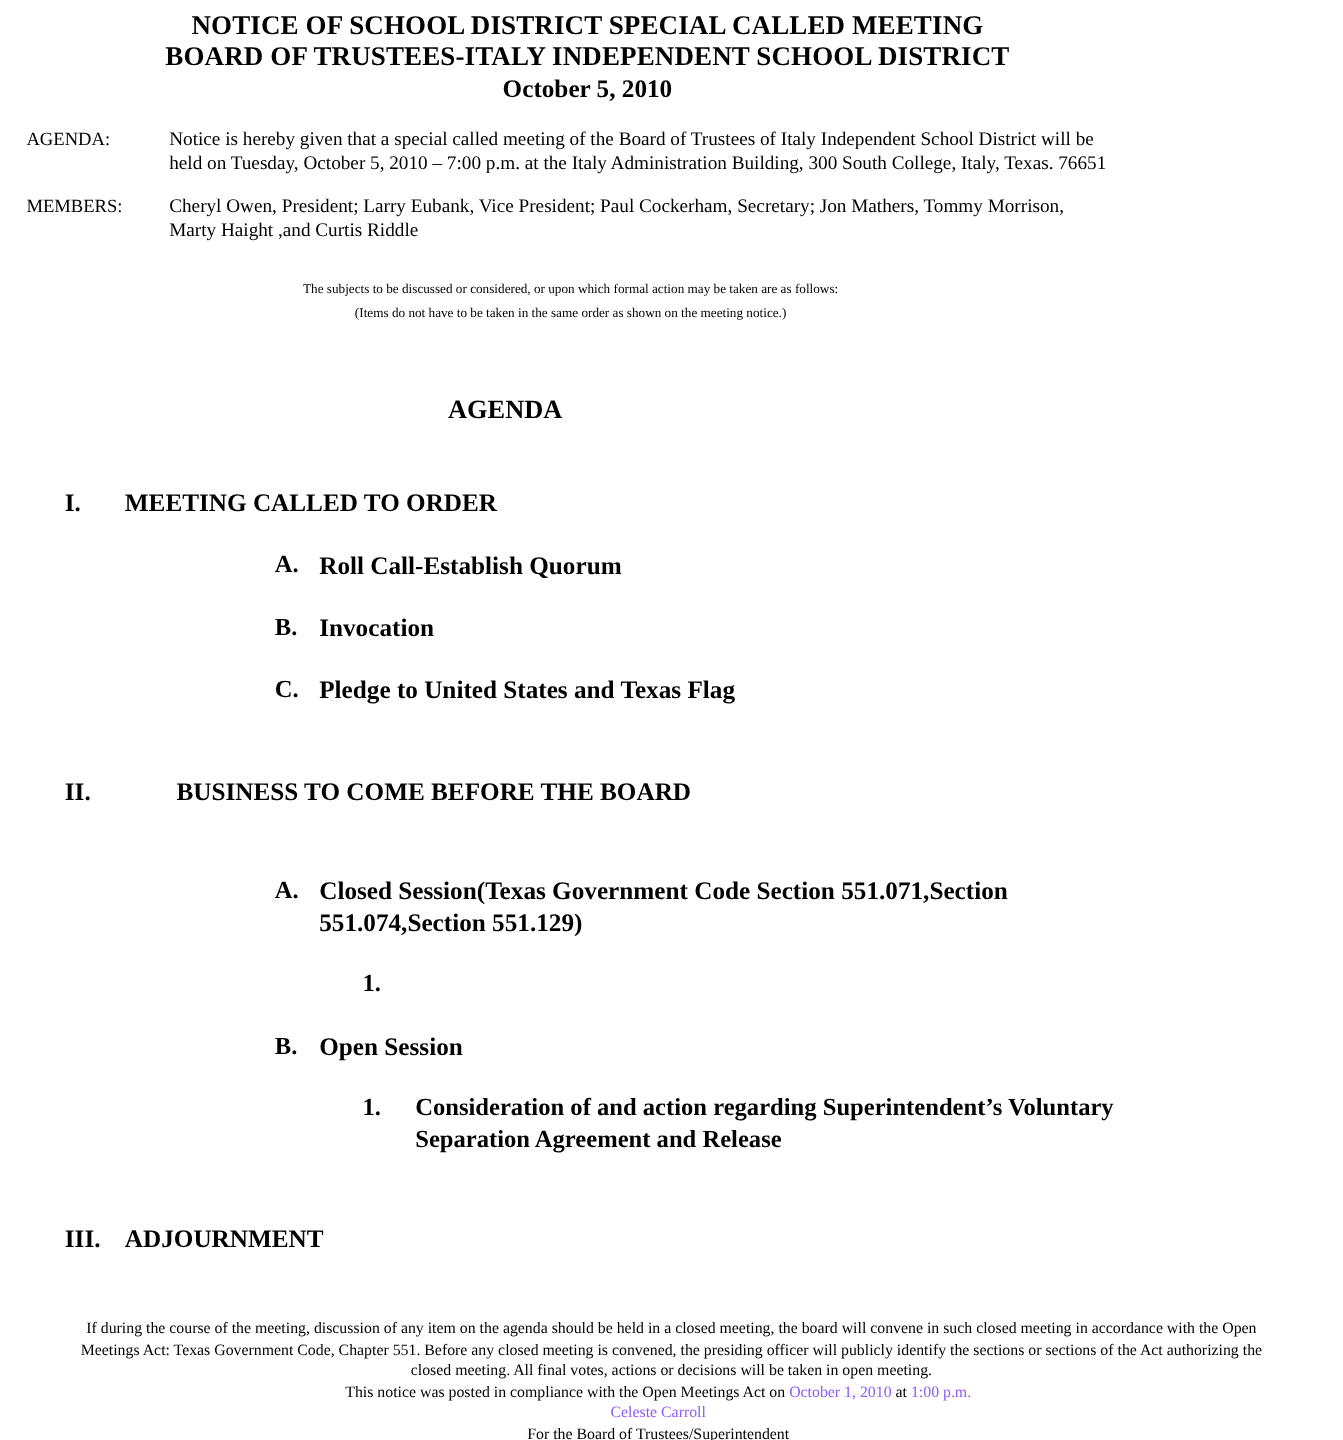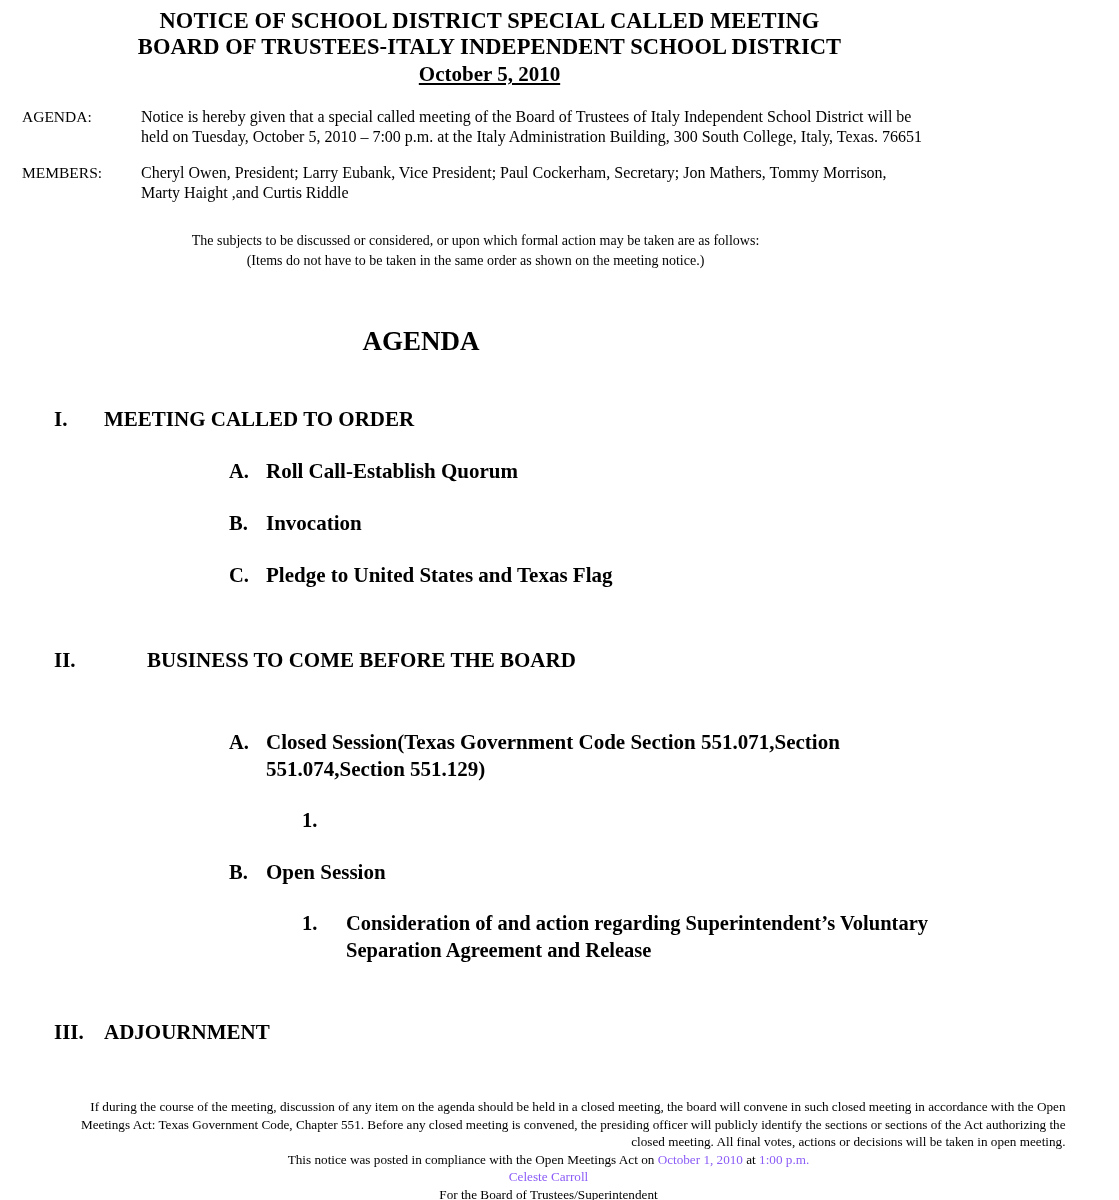--- a/index.html
+++ b/index.html
@@ -33,21 +33,20 @@
     font-size: 22.5px;
     line-height: 26px;
     letter-spacing: 0.1px;
     white-space: nowrap;
   }
   .title-date {
     font-weight: bold;
     font-size: 21px;
     line-height: 27px;
     margin-top: 1px;
-    text-decoration: underline;
   }
 
   
   .meta-row {
     display: flex;
     align-items: flex-start;
     margin-top: 16px;
   }
   .meta-row.first { margin-top: 19px; }
   .meta-label {
@@ -62,31 +61,31 @@
     flex: 1 1 auto;
     padding-right: 56px;
     font-size: 16px;
     line-height: 20px;
   }
 
   
   .subjects {
     margin-top: 28px;
     text-align: center;
-    font-size: 14px;
+    font-size: 11px;
     line-height: 20px;
     padding-right: 28px;
   }
 
   
   .agenda-heading {
     margin-top: 57px;
     text-align: center;
     font-weight: bold;
-    font-size: 27px;
+    font-size: 22px;
     line-height: 26px;
     padding-right: 137px;
   }
 
   
   .outline { margin-top: 52px; }
 
   .lvl1 {
     display: flex;
     align-items: flex-start;
@@ -156,21 +155,21 @@
     position: absolute;
     left: 0;
     top: 1098px;
     width: 1119px;
   }
   .footer-para {
     margin: 0 auto;
     width: 1012px;
     font-size: 13.2px;
     line-height: 17.5px;
-    text-align: right;
+    text-align: center;
   }
   .footer-center {
     text-align: center;
     font-size: 13.2px;
     line-height: 17.5px;
     padding-right: 22px;
   }
   .blue { color: #8b5cf6; }
 </style>
 </head>

